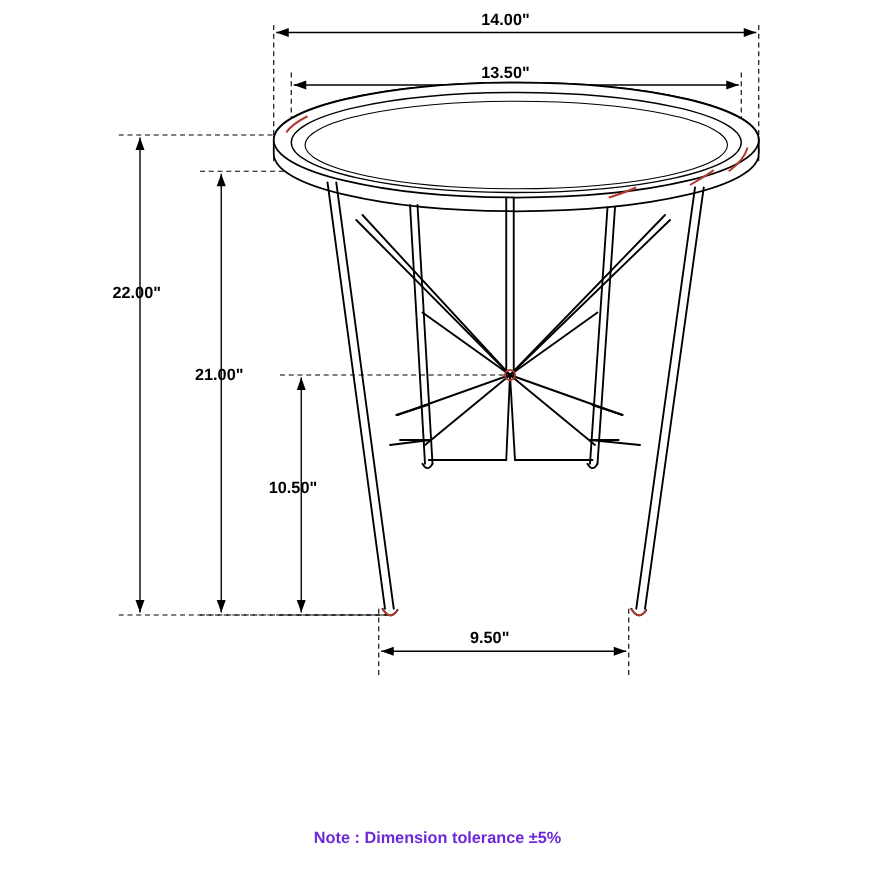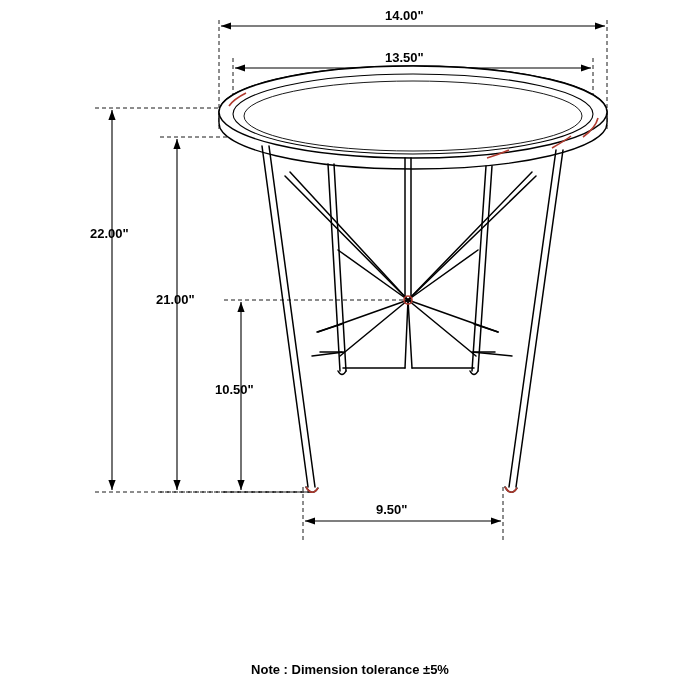--- a/index.html
+++ b/index.html
@@ -39,21 +39,21 @@
   }
   #note {
     position: absolute;
     left: 0;
     top: 662px;
     width: 700px;
     text-align: center;
     font-family: "Liberation Sans", sans-serif;
     font-size: 13px;
     font-weight: bold;
-    color: #000000;
+    color: #6d28d9;
   }
 </style>
 </head>
 <body>
 
 <div id="stage">
 
   <svg id="drawing" viewBox="0 0 700 700">
     <g stroke="#000" fill="none" stroke-width="1">
 

